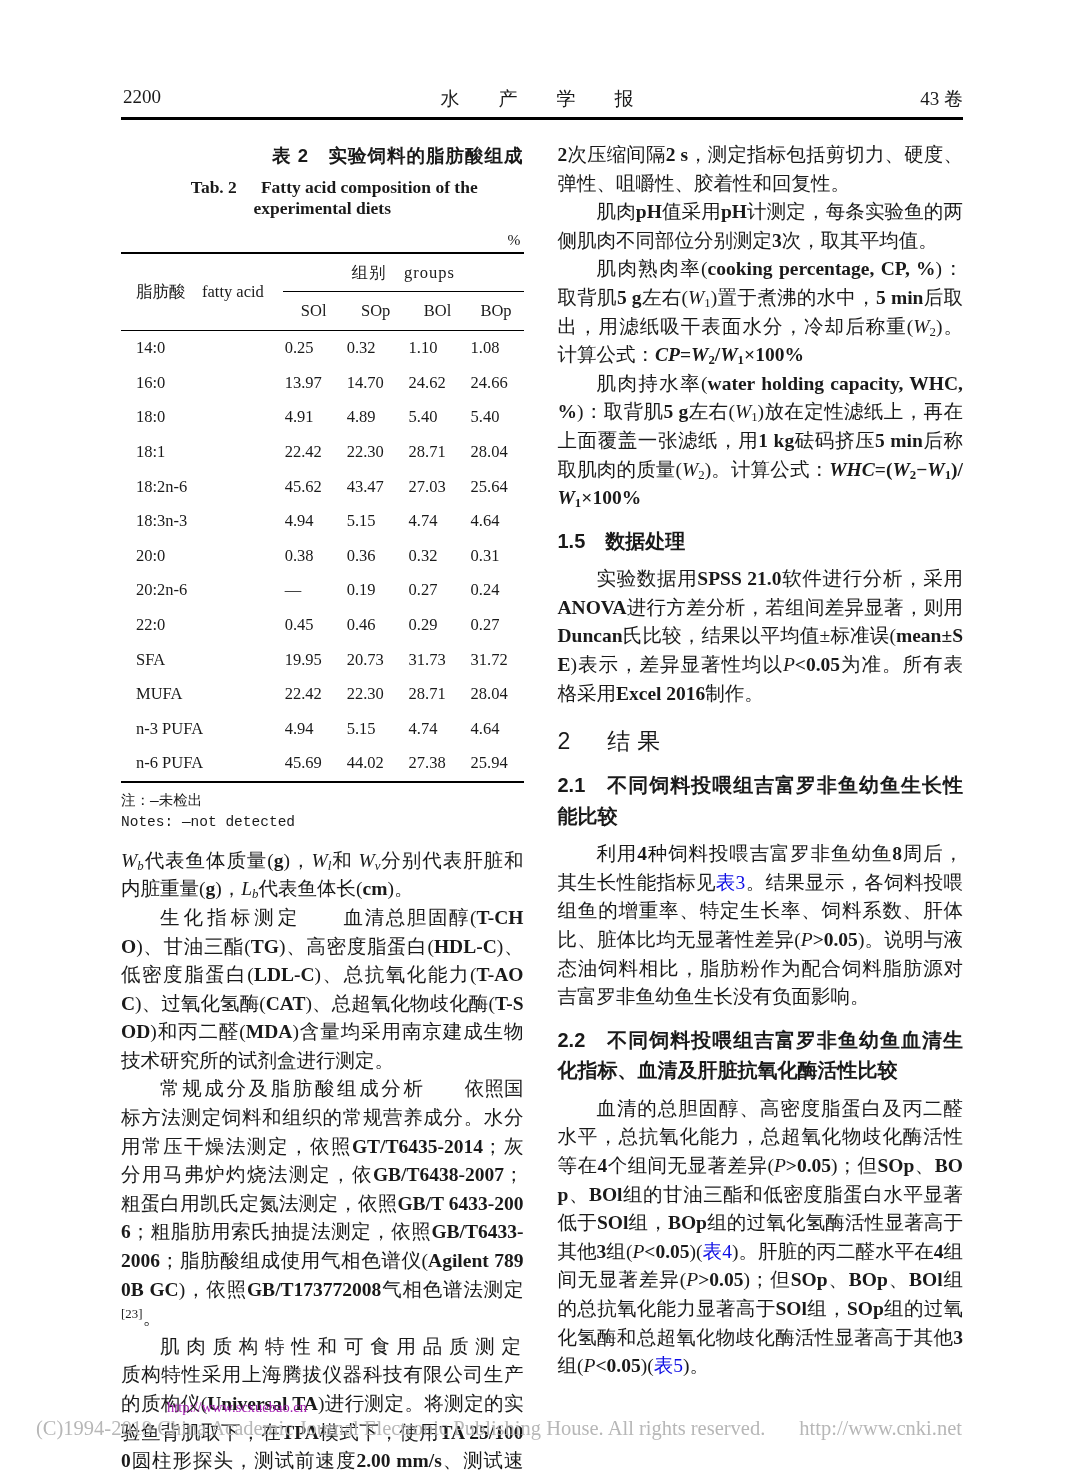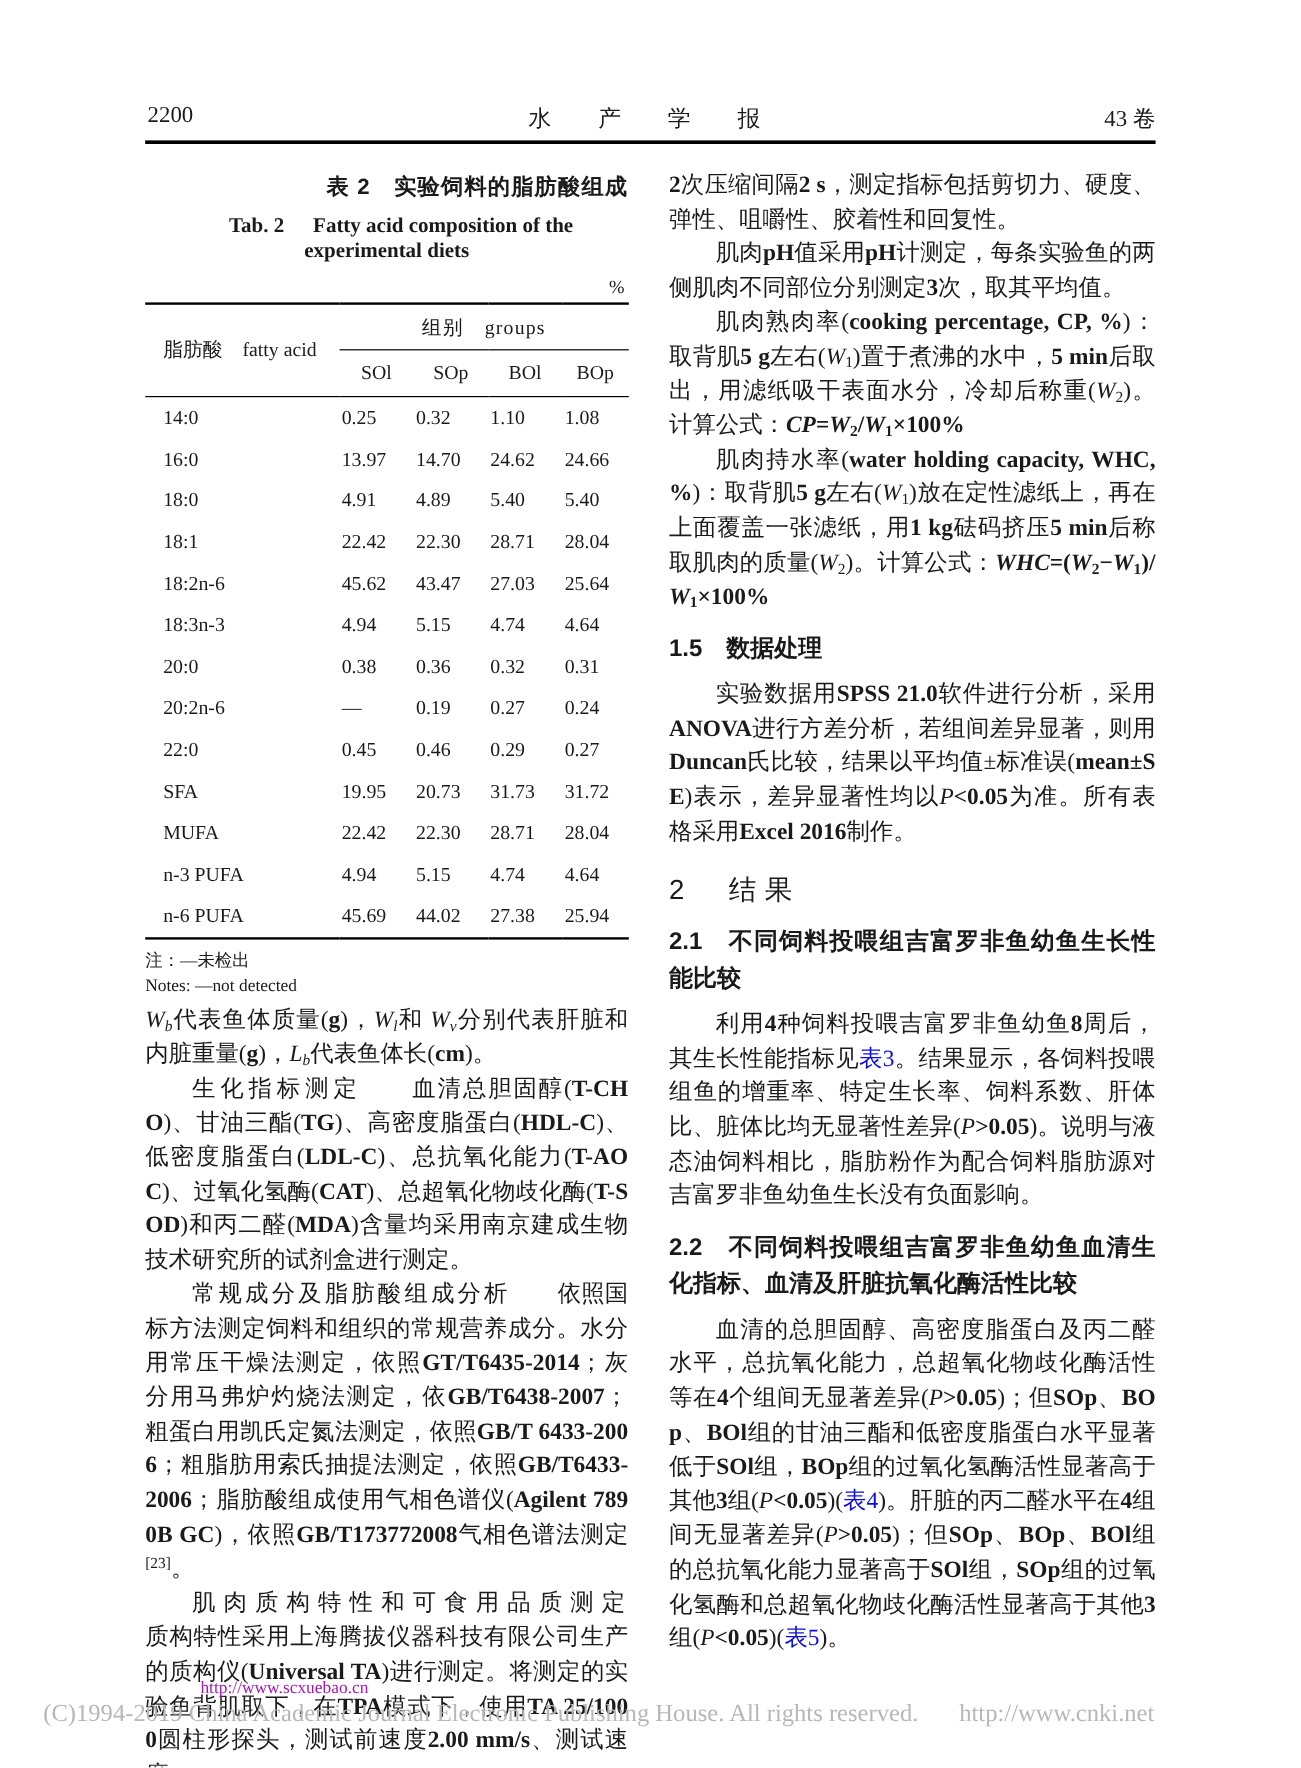--- a/index.html
+++ b/index.html
@@ -37,21 +37,21 @@
   .tbl-unit{text-align:right; font-size:15.5px; padding-right:3px; margin-bottom:3px;}
   table.t2{width:100%; border-collapse:collapse; font-size:16.5px; border-top:2.6px solid #000; border-bottom:2.6px solid #000;}
   .t2 th{font-weight:normal;}
   .t2 .rowhead{text-align:left; padding-left:15px; vertical-align:middle; border-bottom:1.4px solid #000;}
   .t2 .grphead{text-align:center; height:35px; border-bottom:1.4px solid #000; letter-spacing:1px;}
   .t2 .colhead{text-align:center; height:36px; border-bottom:1.4px solid #000;}
   .t2 td{height:32.6px; vertical-align:middle;}
   .t2 td.lbl{padding-left:15px;}
   .t2 td.val{padding-left:2px;}
   .tbl-note{font-size:14.5px; line-height:21.5px;}
-  .tbl-notes{margin-top:8px; margin-bottom:3px;}
+  .tbl-notes{margin-top:8px; margin-bottom:13px;font-family:Liberation Mono, monospace;}
 
   
   .h-sub{font-family:"Liberation Sans","DejaVu Sans",sans-serif; font-weight:bold; font-size:20px; line-height:30.5px; text-align:justify; margin:13px 0 9px;}
   .h-main{font-family:"Liberation Sans","DejaVu Sans",sans-serif; font-weight:normal; font-size:23px; letter-spacing:7px; margin:18px 0 12px;}
 
   
   .sc-link{position:absolute; left:167px; top:1399px; font-size:14.5px; color:#a21caf;}
   .copyright{position:absolute; left:36px; top:1417px; font-size:20.5px; color:#b7b7b7; white-space:nowrap;}
   .copyright .cnki{margin-left:34px;}
 </style>

